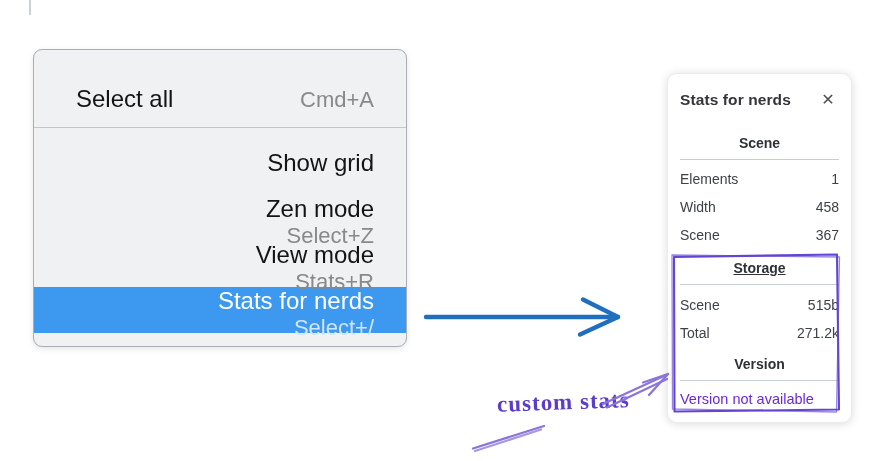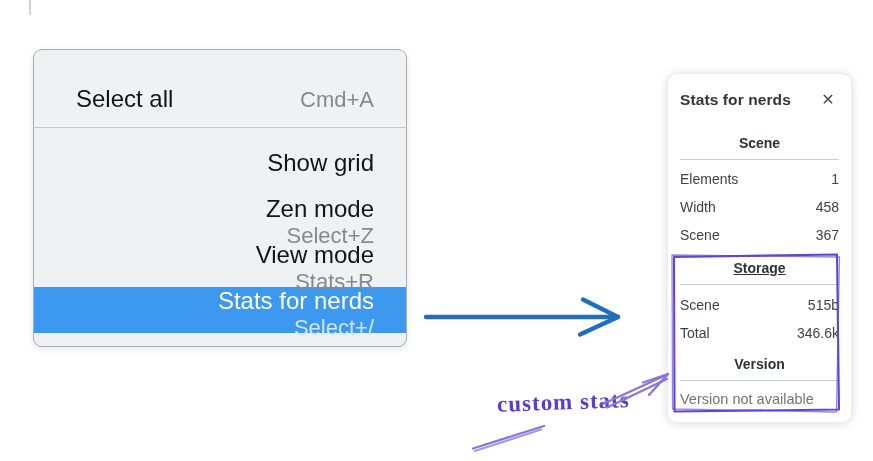--- a/index.html
+++ b/index.html
@@ -45,21 +45,21 @@
                width: 22px; height: 22px; cursor: pointer; padding: 0; font-family: "Liberation Sans", sans-serif; }
   .sec-heading { text-align: center; font-weight: 700; font-size: 14px; color: #2e3237; height: 20px; line-height: 20px; }
   .sec-heading.scene   { margin-top: 21px; }
   .sec-heading.storage { margin-top: 9px; text-decoration: underline; }
   .sec-heading.version { margin-top: 7px; }
   .rule { height: 1px; background: #c9ced4; margin-top: 6px; }
   .rows { margin-top: 5px; }
   .rows.storage-rows { margin-top: 6px; }
   .stat-row { display: flex; align-items: center; justify-content: space-between; height: 28px; }
   .stat-value { text-align: right; }
-  .panel-note { margin-top: 7px; height: 22px; line-height: 22px; font-size: 14.5px; color: #737373; }
+  .panel-note { margin-top: 7px; height: 22px; line-height: 22px; font-size: 14.5px; color: #6d28d9; }
 
   
   .annotation-box { position: absolute; left: 2px; top: 178px; width: 172px; height: 162px;
                     overflow: visible; pointer-events: none; }
 
   
   .annotation-label {
     position: absolute; left: 497px; top: 389px; width: 160px;
     font-family: cursive; font-size: 23px; font-weight: 700; letter-spacing: 1px;
     transform: rotate(-2deg); white-space: nowrap;
@@ -136,21 +136,21 @@
 
     <div class="sec-heading storage">Storage</div>
     <div class="rule"></div>
     <div class="rows storage-rows">
       <div class="stat-row">
         <span class="stat-label">Scene</span>
         <span class="stat-value">515b</span>
       </div>
       <div class="stat-row">
         <span class="stat-label">Total</span>
-        <span class="stat-value">346.6k</span>
+        <span class="stat-value">271.2k</span>
       </div>
     </div>
 
     <div class="sec-heading version">Version</div>
     <div class="rule"></div>
     <div class="panel-note">Version not available</div>
 
     <svg class="annotation-box" viewBox="0 0 172 162">
       <g fill="none" stroke-linejoin="round" stroke-linecap="round" stroke="#6345d4">
         <path d="M4,5 L167,2.5 L169,157.5 L4.5,159.5 Z" stroke-width="2.1"></path>

